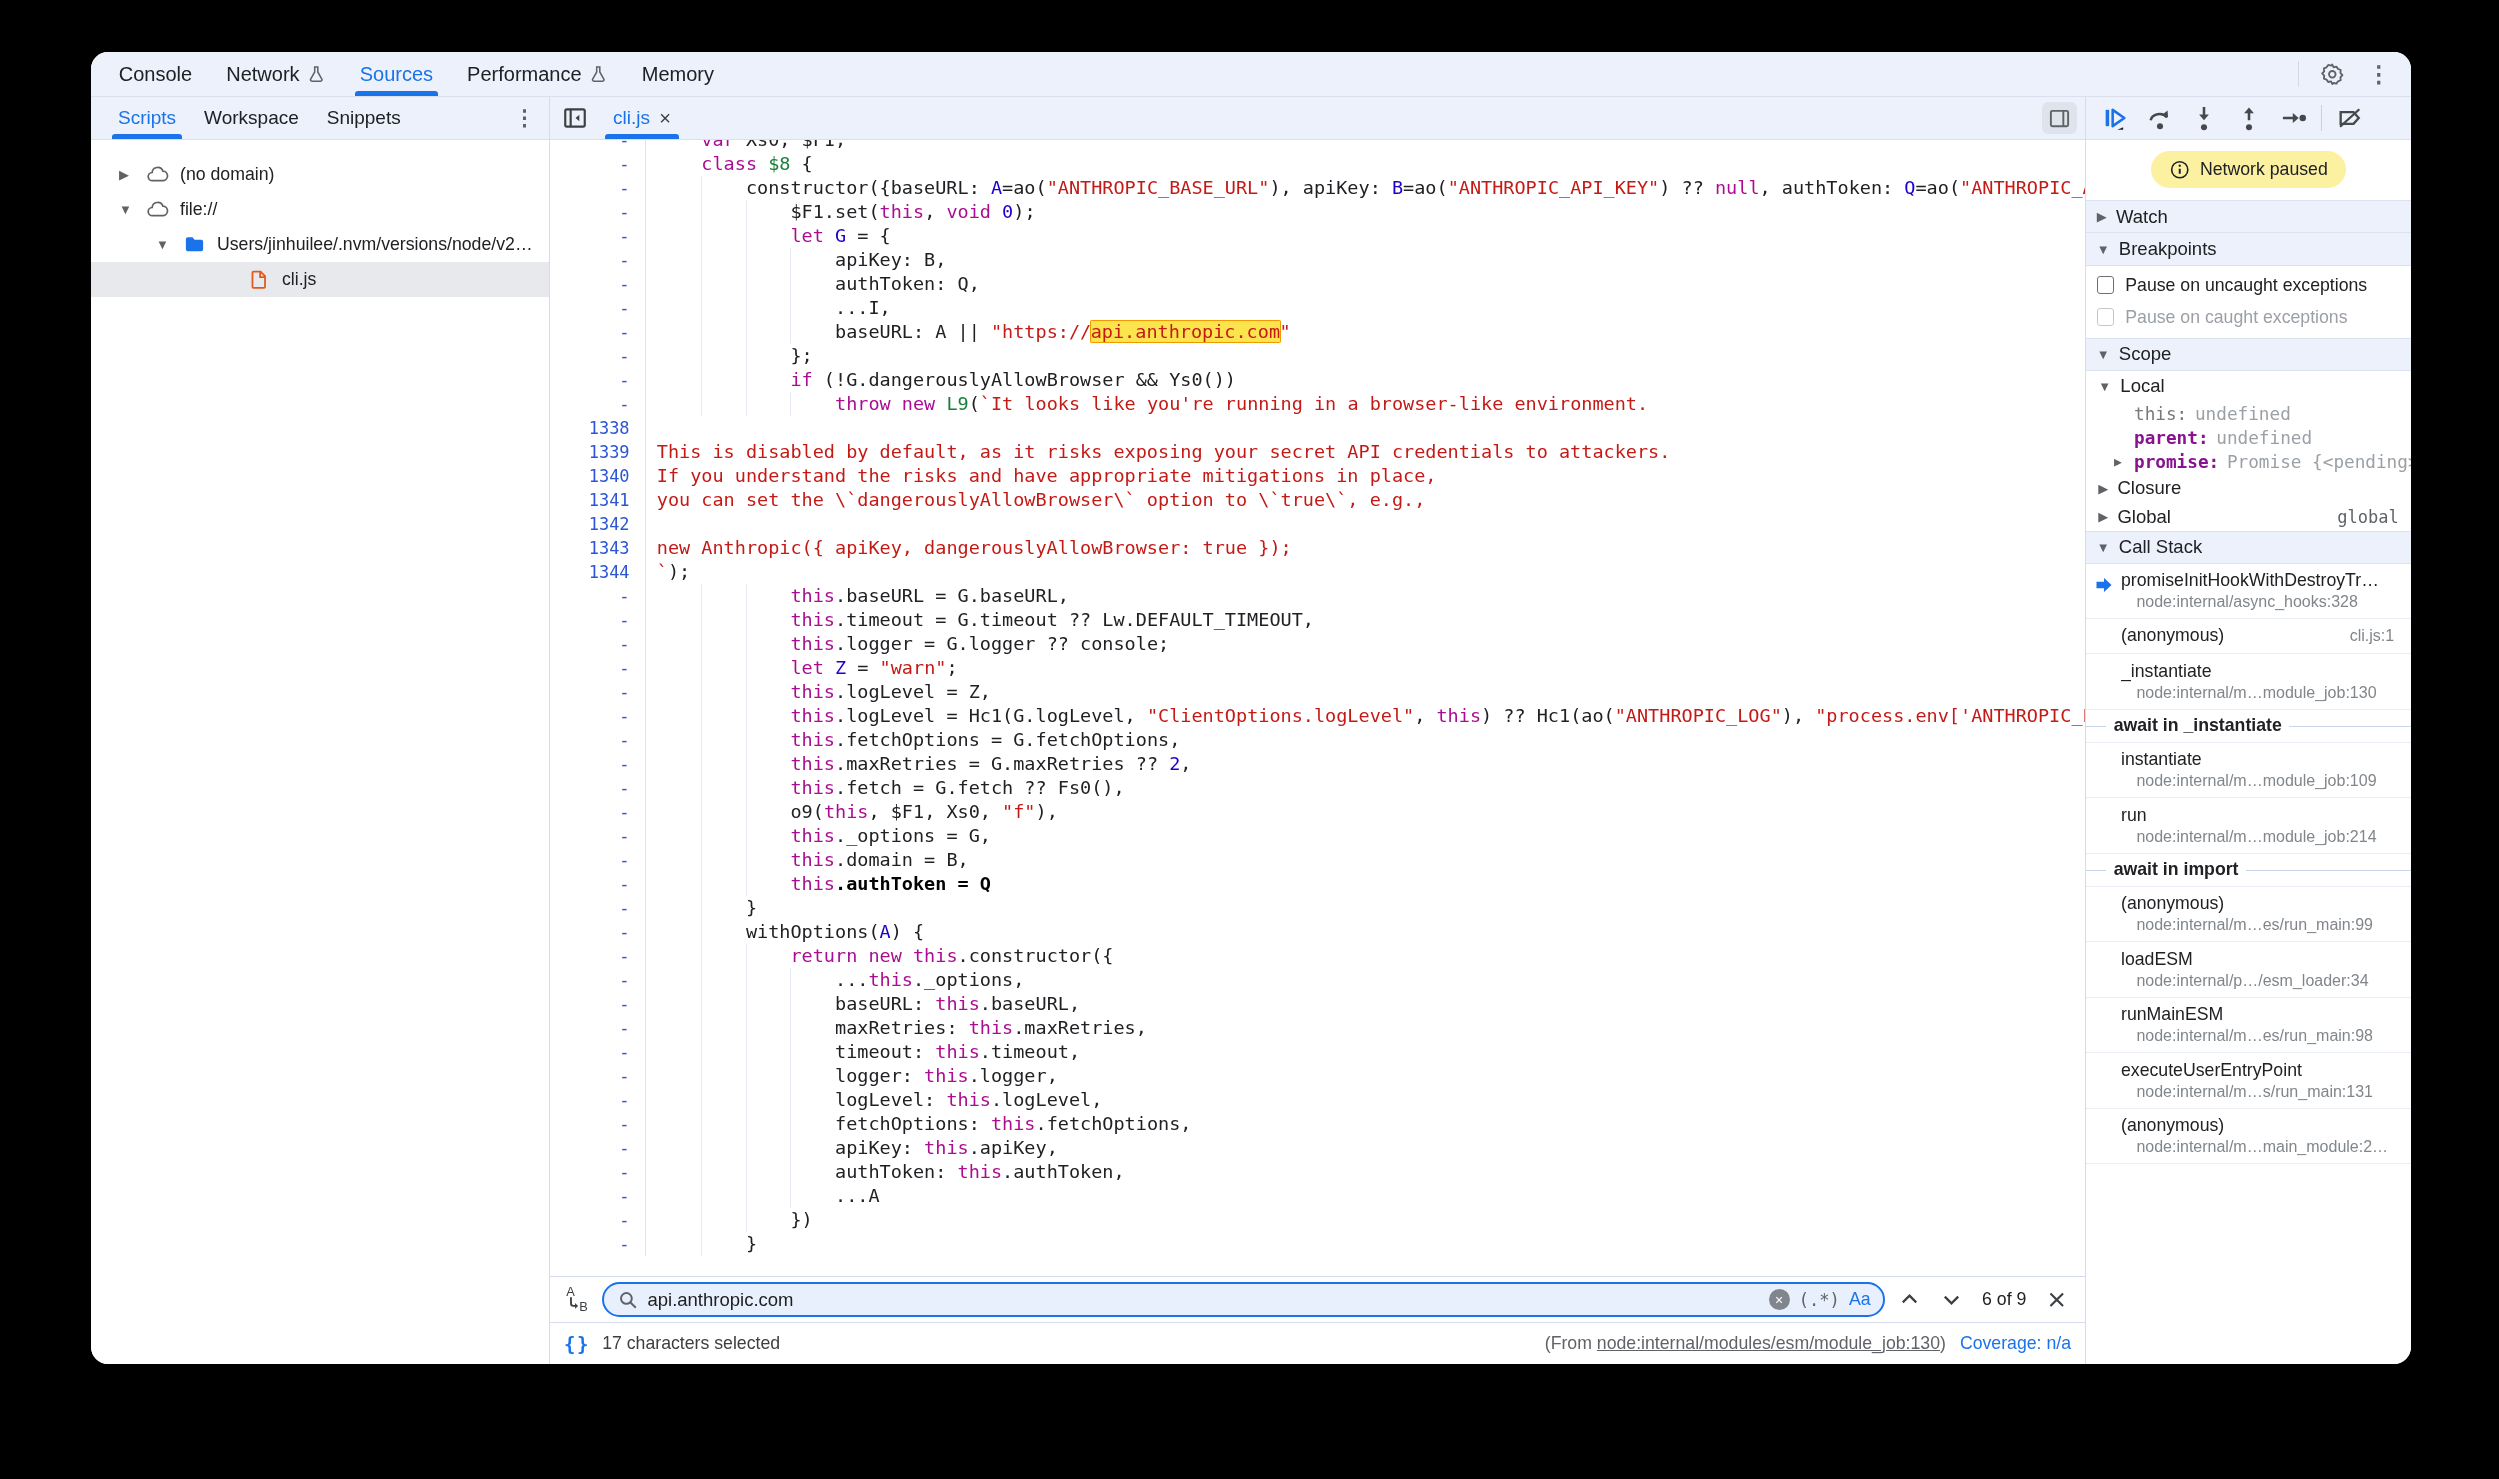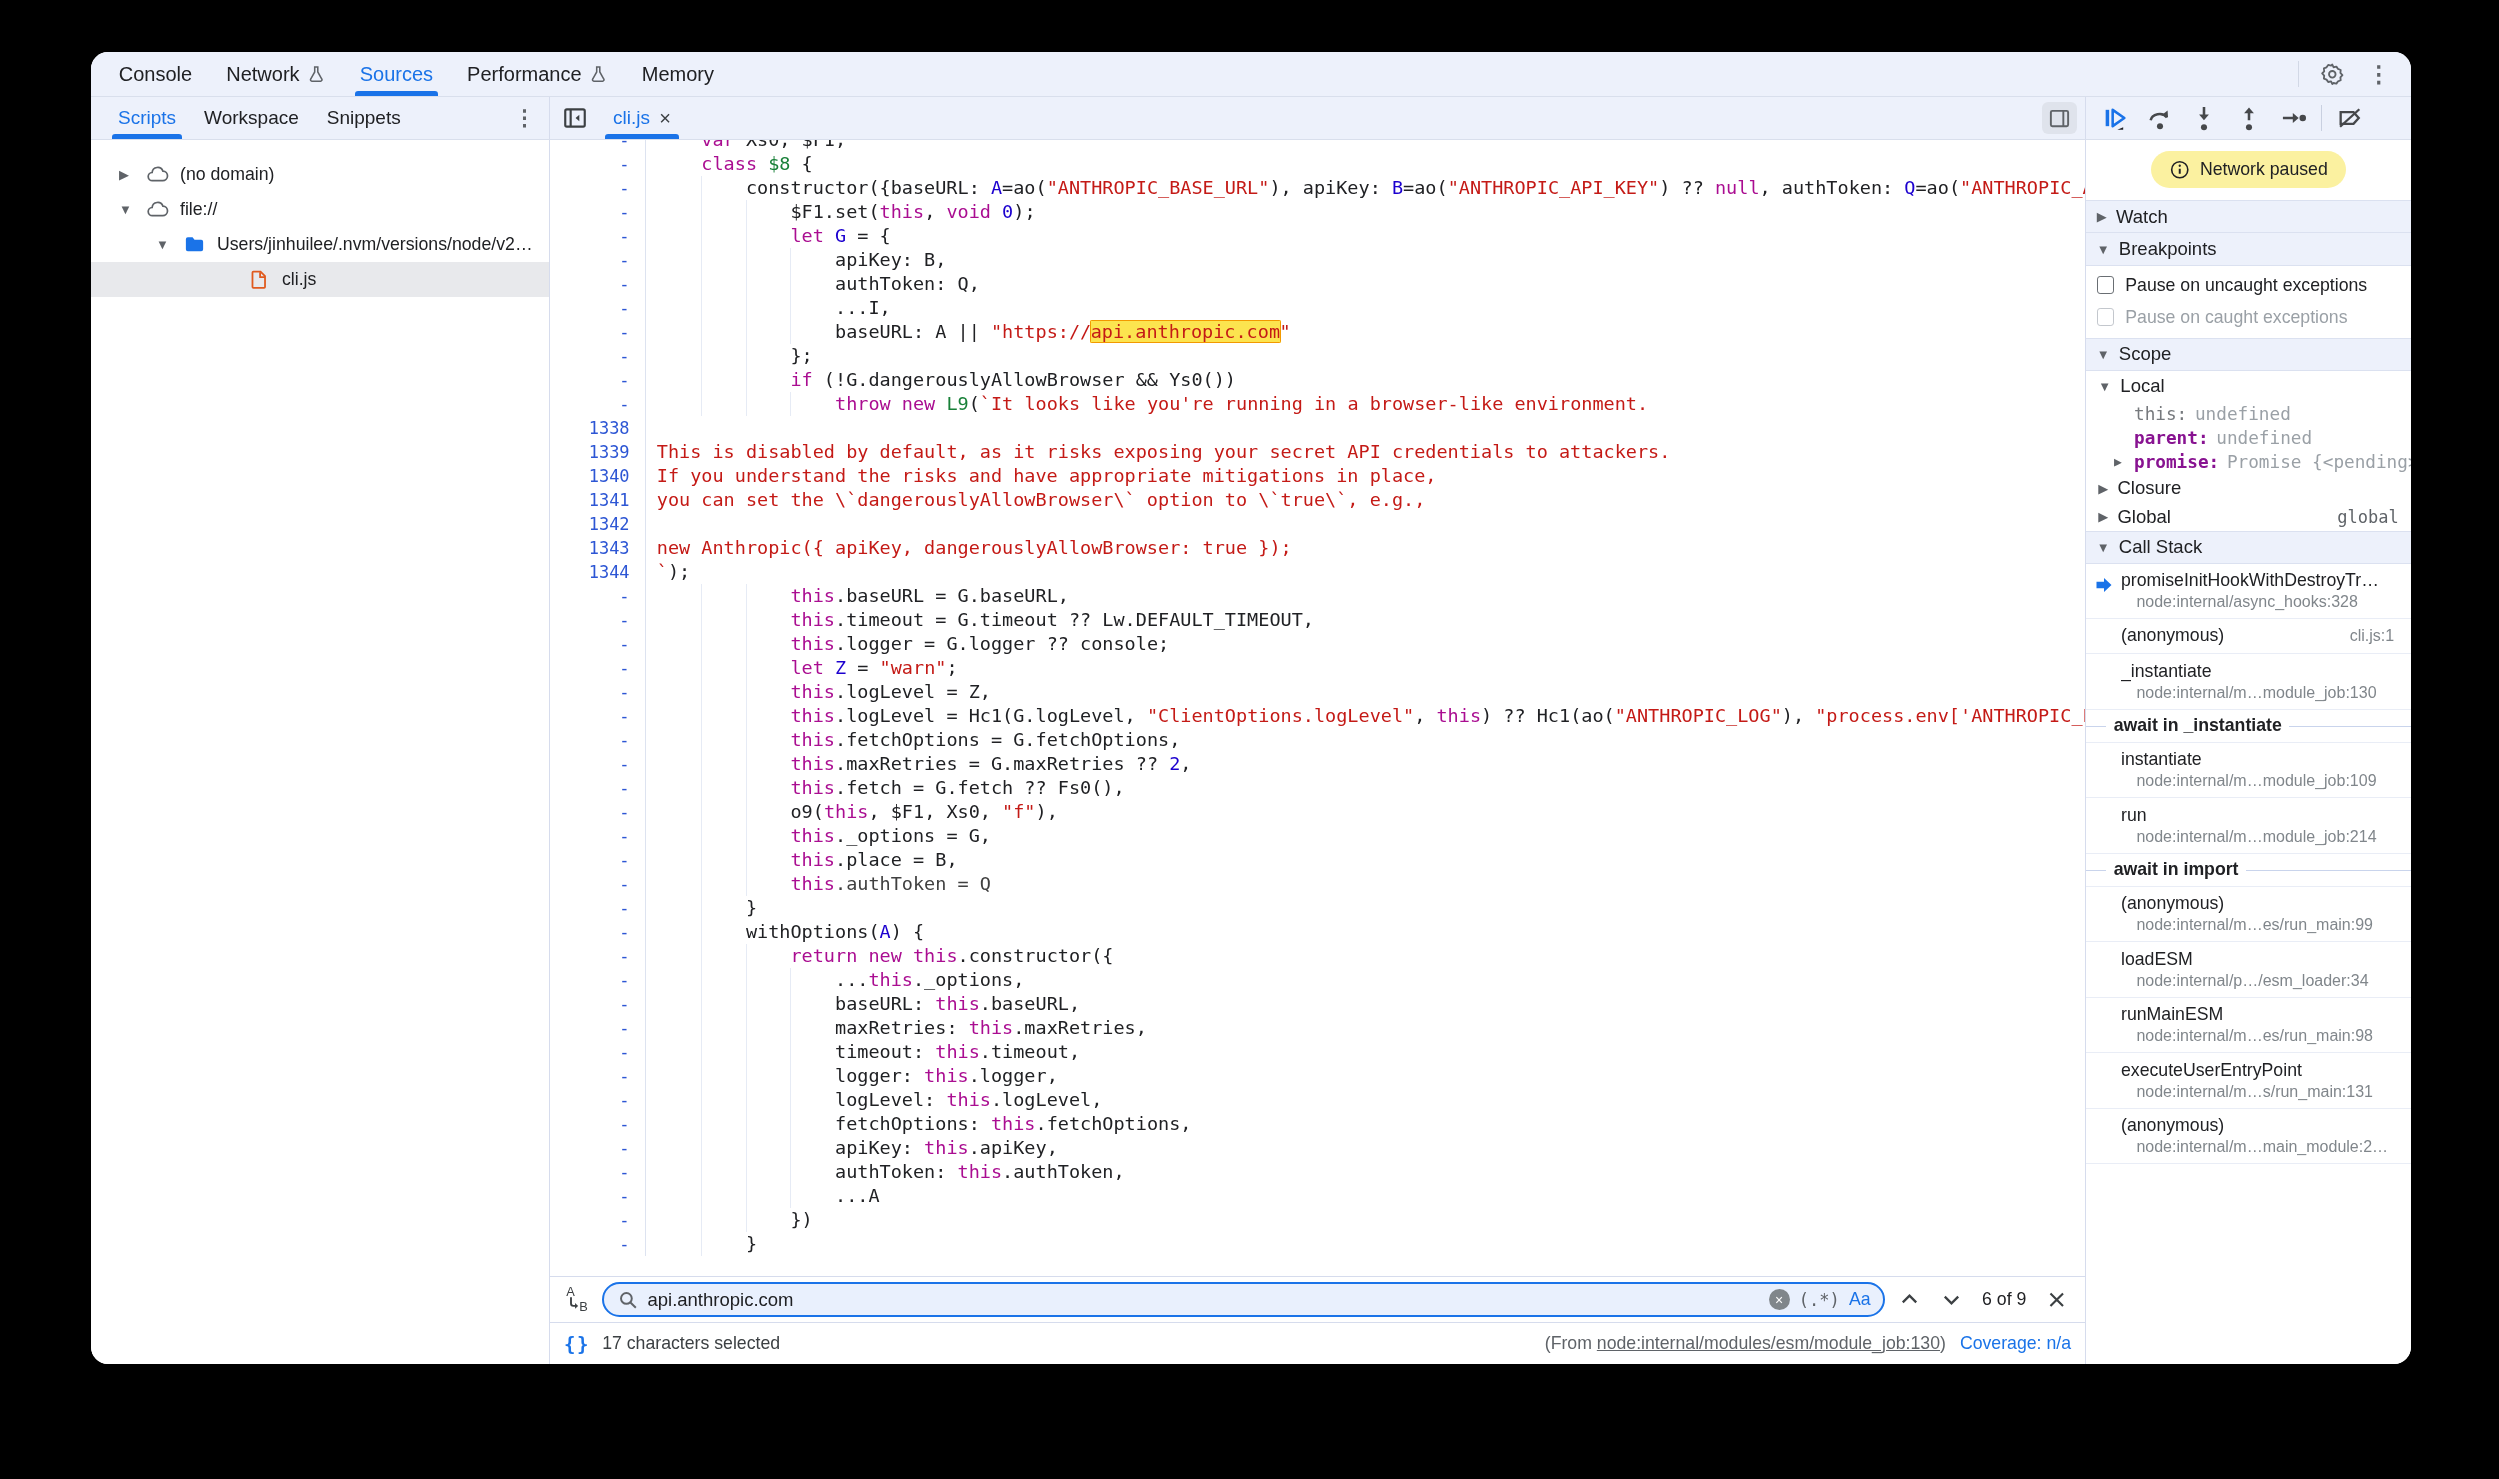--- a/index.html
+++ b/index.html
@@ -386,25 +386,25 @@
             <div class="cl">
               <div class="gut">-</div>
               <div class="lt"><span class="guide" style="left: calc(4ch + 10.8px);"></span><span class="guide" style="left: calc(8ch + 10.8px);"></span><span style="padding-left: calc(12ch + 10.8px); display: inline-block;"><span style="color: rgb(32, 33, 36);">o9(</span><span style="color: rgb(170, 13, 145);">this</span><span style="color: rgb(32, 33, 36);">, $F1, Xs0, </span><span style="color: rgb(196, 26, 22);">"f"</span><span style="color: rgb(32, 33, 36);">),</span></span></div>
             </div>
             <div class="cl">
               <div class="gut">-</div>
               <div class="lt"><span class="guide" style="left: calc(4ch + 10.8px);"></span><span class="guide" style="left: calc(8ch + 10.8px);"></span><span style="padding-left: calc(12ch + 10.8px); display: inline-block;"><span style="color: rgb(170, 13, 145);">this</span><span style="color: rgb(32, 33, 36);">._options = G,</span></span></div>
             </div>
             <div class="cl">
               <div class="gut">-</div>
-              <div class="lt"><span class="guide" style="left: calc(4ch + 10.8px);"></span><span class="guide" style="left: calc(8ch + 10.8px);"></span><span style="padding-left: calc(12ch + 10.8px); display: inline-block;"><span style="color: rgb(170, 13, 145);">this</span><span style="color: rgb(32, 33, 36);">.place = B,</span></span></div>
-            </div>
-            <div class="cl">
-              <div class="gut">-</div>
-              <div class="lt"><span class="guide" style="left: calc(4ch + 10.8px);"></span><span class="guide" style="left: calc(8ch + 10.8px);"></span><span style="padding-left: calc(12ch + 10.8px); display: inline-block;"><span style="color: rgb(170, 13, 145);">this</span><span style="color: #404040;">.authToken = Q</span></span></div>
+              <div class="lt"><span class="guide" style="left: calc(4ch + 10.8px);"></span><span class="guide" style="left: calc(8ch + 10.8px);"></span><span style="padding-left: calc(12ch + 10.8px); display: inline-block;"><span style="color: rgb(170, 13, 145);">this</span><span style="color: rgb(32, 33, 36);">.domain = B,</span></span></div>
+            </div>
+            <div class="cl">
+              <div class="gut">-</div>
+              <div class="lt"><span class="guide" style="left: calc(4ch + 10.8px);"></span><span class="guide" style="left: calc(8ch + 10.8px);"></span><span style="padding-left: calc(12ch + 10.8px); display: inline-block;"><span style="color: rgb(170, 13, 145);">this</span><span style="color: #000000; font-weight: bold;">.authToken = Q</span></span></div>
             </div>
             <div class="cl">
               <div class="gut">-</div>
               <div class="lt"><span class="guide" style="left: calc(4ch + 10.8px);"></span><span style="padding-left: calc(8ch + 10.8px); display: inline-block;"><span style="color: rgb(32, 33, 36);">}</span></span></div>
             </div>
             <div class="cl">
               <div class="gut">-</div>
               <div class="lt"><span class="guide" style="left: calc(4ch + 10.8px);"></span><span style="padding-left: calc(8ch + 10.8px); display: inline-block;"><span style="color: rgb(32, 33, 36);">withOptions(</span><span style="color: rgb(28, 0, 207);">A</span><span style="color: rgb(32, 33, 36);">) {</span></span></div>
             </div>
             <div class="cl">

